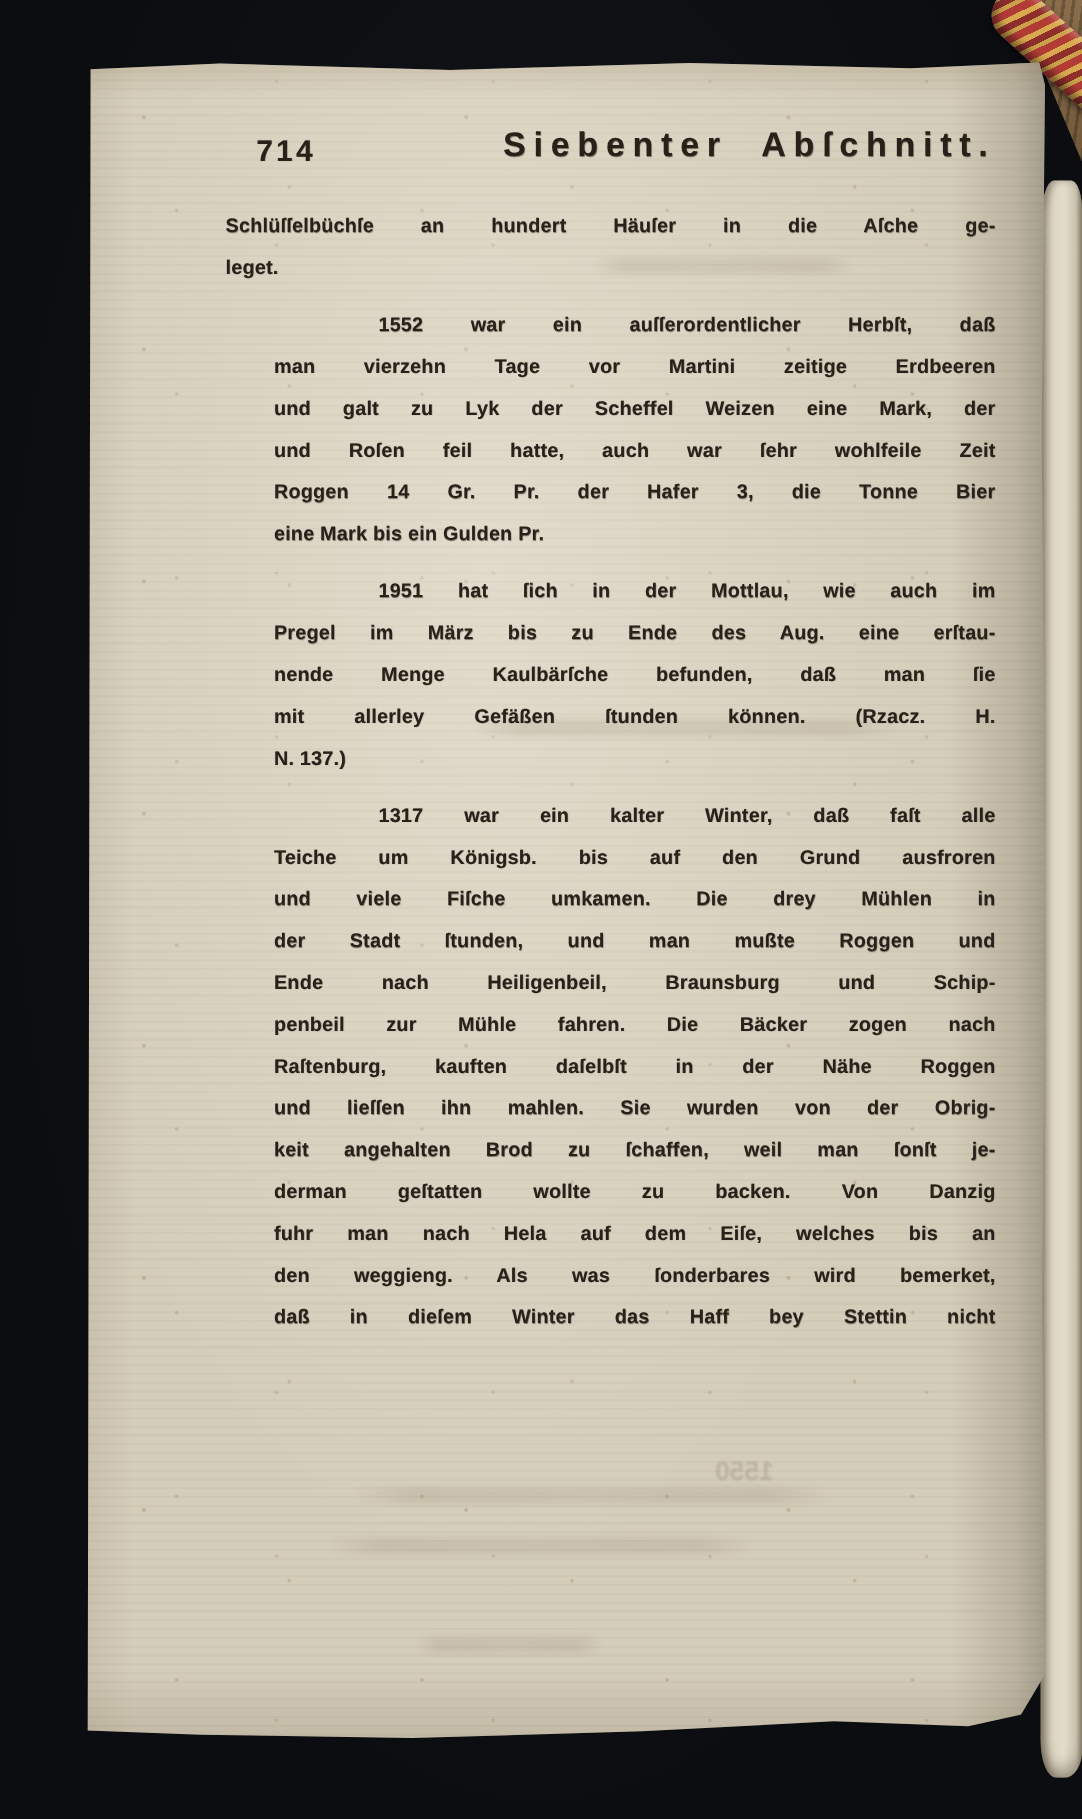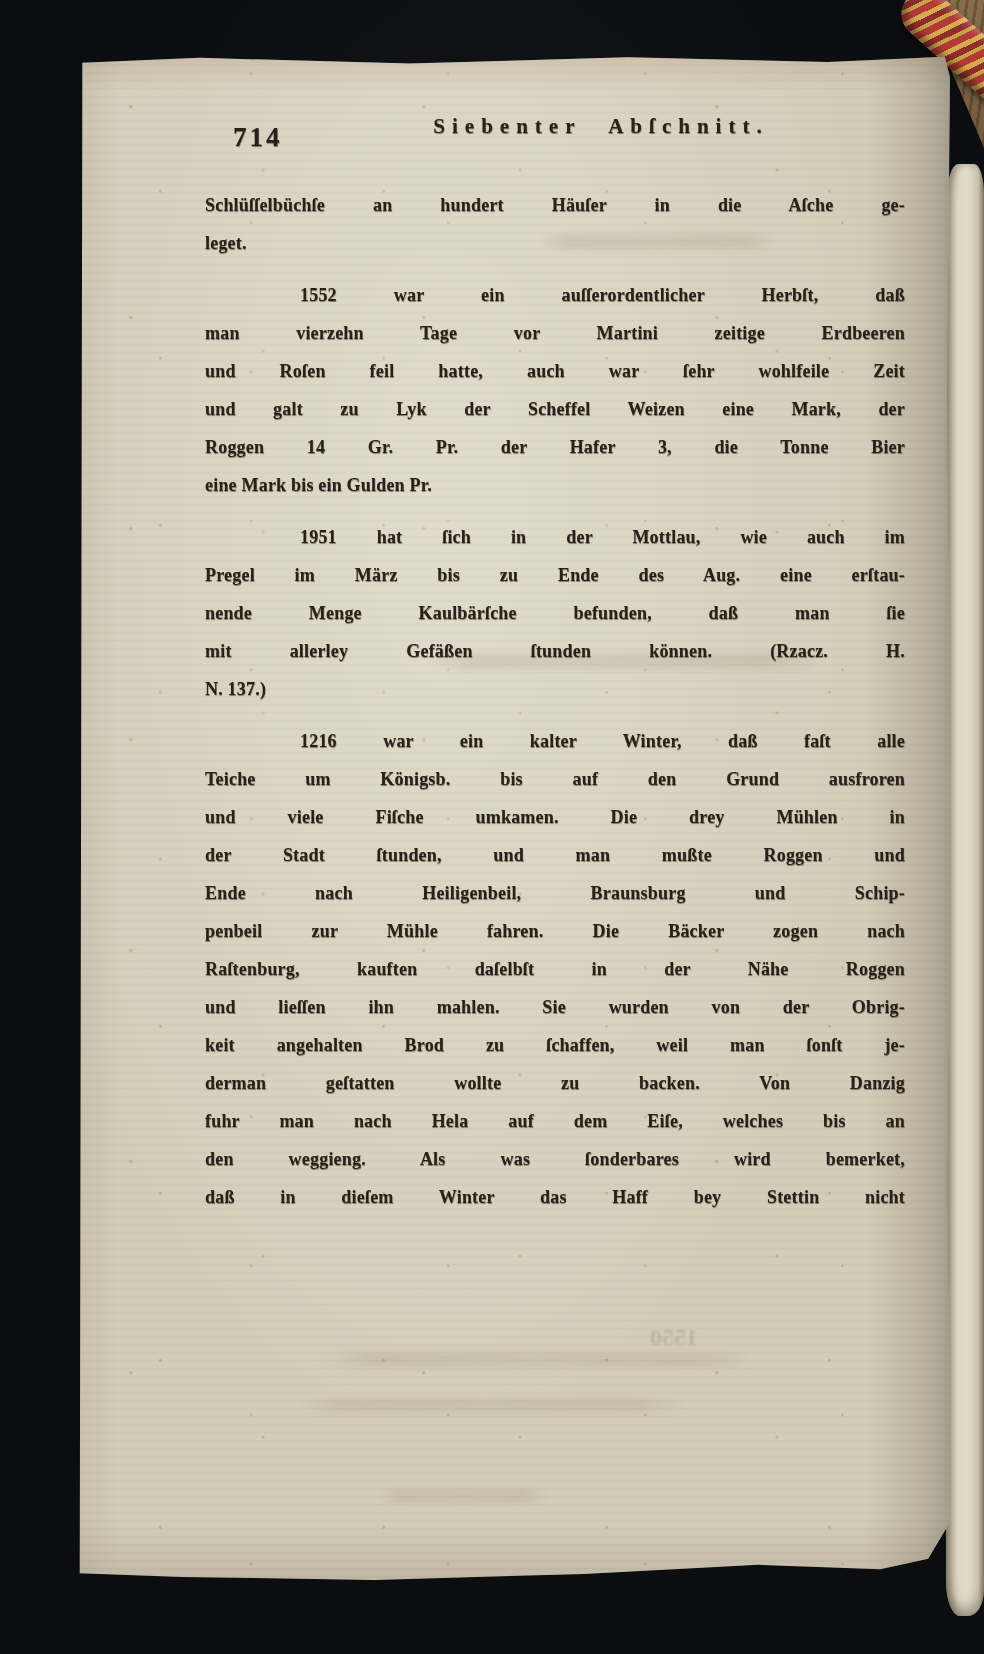--- a/index.html
+++ b/index.html
@@ -1,21 +1,21 @@
 <!DOCTYPE html>
 <html><head>
 <meta charset="utf-8">
 <style>
   html,body{margin:0;padding:0;background:#0a0c0f;}
   .scene{
     position:relative; width:984px; height:1654px; overflow:hidden;
     background:
       radial-gradient(ellipse at 50% 40%, rgba(40,44,52,.35), transparent 70%),
       #0b0d10;
-    font-family:Liberation Serif, serif;
+    font-family:Liberation Sans, sans-serif;
   }
 
   
   .wood-corner{
     position:absolute; left:884px; top:0; width:100px; height:172px;
     background:
       repeating-linear-gradient(98deg, rgba(0,0,0,.22) 0 3px, transparent 3px 9px),
       linear-gradient(180deg,#8a6e4b,#6e5538);
     clip-path:polygon(24% 0, 100% 0, 100% 86%, 58% 28%, 30% 8%);
   }
@@ -70,27 +70,27 @@
 
   
   .text-col{position:absolute; left:127px; top:0; width:700px;}
   .header-row{position:absolute; top:58px; left:0; width:100%; height:52px;}
   .page-number{
     position:absolute; left:28px; top:8px;
     font-size:27px; font-weight:bold; letter-spacing:3px;
     text-shadow:0.4px 0.5px 0.7px rgba(40,30,18,.55);
   }
   .running-header{
-    text-align:center; padding-left:92px;
-    font-size:21px; font-weight:bold; letter-spacing:7px; word-spacing:16px;
+    text-align:right; padding-left:92px;
+    font-size:31px; font-weight:bold; letter-spacing:7px; word-spacing:16px;
     text-shadow:0.5px 0.6px 0.8px rgba(40,30,18,.55);
   }
   .body-col{position:absolute; top:130px; left:0; width:100%;}
   .paragraph{margin:0;}
-  .paragraph + .paragraph{margin-top:14px;}
+  .paragraph + .paragraph{margin-top:14px;margin-left:44px;}
   .tline{
     font-size:18px; font-weight:bold; line-height:38px;
     text-align:justify; text-align-last:justify;
     letter-spacing:0.2px;
     text-shadow:0.4px 0.5px 0.7px rgba(40,30,18,.5);
   }
   .tline.indent{text-indent:95px;}
   .tline.last{text-align-last:left;}
 </style>
 </head>
@@ -119,34 +119,34 @@
 
       <div class="body-col" id="page-body">
 
       <div class="paragraph">
             <div class="tline">Schlüſſelbüchſe an hundert Häuſer in die Aſche ge-</div>
             <div class="tline last">leget.</div>
           </div>
           <div class="paragraph">
             <div class="tline indent">1552 war ein auſſerordentlicher Herbſt, daß</div>
             <div class="tline">man vierzehn Tage vor Martini zeitige Erdbeeren</div>
+            <div class="tline">und galt zu Lyk der Scheffel Weizen eine Mark, der</div>
             <div class="tline">und Roſen feil hatte, auch war ſehr wohlfeile Zeit</div>
-            <div class="tline">und galt zu Lyk der Scheffel Weizen eine Mark, der</div>
             <div class="tline">Roggen 14 Gr. Pr. der Hafer 3, die Tonne Bier</div>
             <div class="tline last">eine Mark bis ein Gulden Pr.</div>
           </div>
           <div class="paragraph">
             <div class="tline indent">1951 hat ſich in der Mottlau, wie auch im</div>
             <div class="tline">Pregel im März bis zu Ende des Aug. eine erſtau-</div>
             <div class="tline">nende Menge Kaulbärſche befunden, daß man ſie</div>
             <div class="tline">mit allerley Gefäßen ſtunden können. (Rzacz. H.</div>
             <div class="tline last">N. 137.)</div>
           </div>
           <div class="paragraph">
-            <div class="tline indent">1216 war ein kalter Winter, daß faſt alle</div>
+            <div class="tline indent">1317 war ein kalter Winter, daß faſt alle</div>
             <div class="tline">Teiche um Königsb. bis auf den Grund ausfroren</div>
             <div class="tline">und viele Fiſche umkamen. Die drey Mühlen in</div>
             <div class="tline">der Stadt ſtunden, und man mußte Roggen und</div>
             <div class="tline">Ende nach Heiligenbeil, Braunsburg und Schip-</div>
             <div class="tline">penbeil zur Mühle fahren. Die Bäcker zogen nach</div>
             <div class="tline">Raſtenburg, kauften daſelbſt in der Nähe Roggen</div>
             <div class="tline">und lieſſen ihn mahlen. Sie wurden von der Obrig-</div>
             <div class="tline">keit angehalten Brod zu ſchaffen, weil man ſonſt je-</div>
             <div class="tline">derman geſtatten wollte zu backen. Von Danzig</div>
             <div class="tline">fuhr man nach Hela auf dem Eiſe, welches bis an</div>

